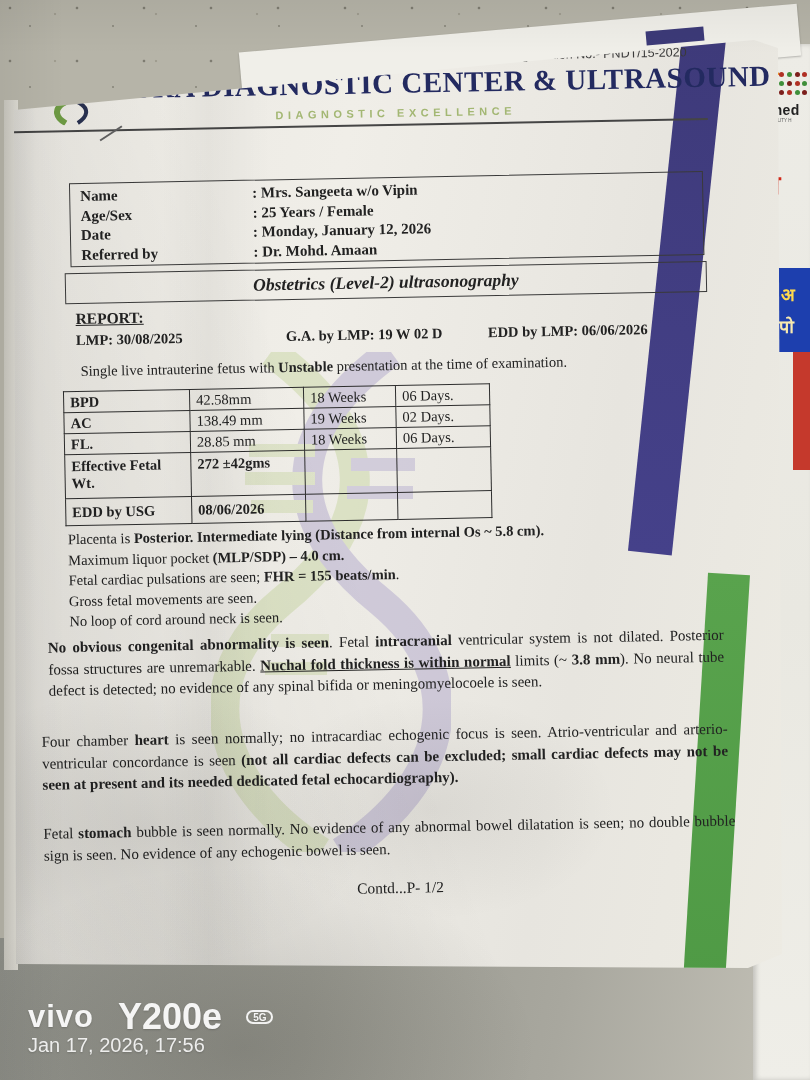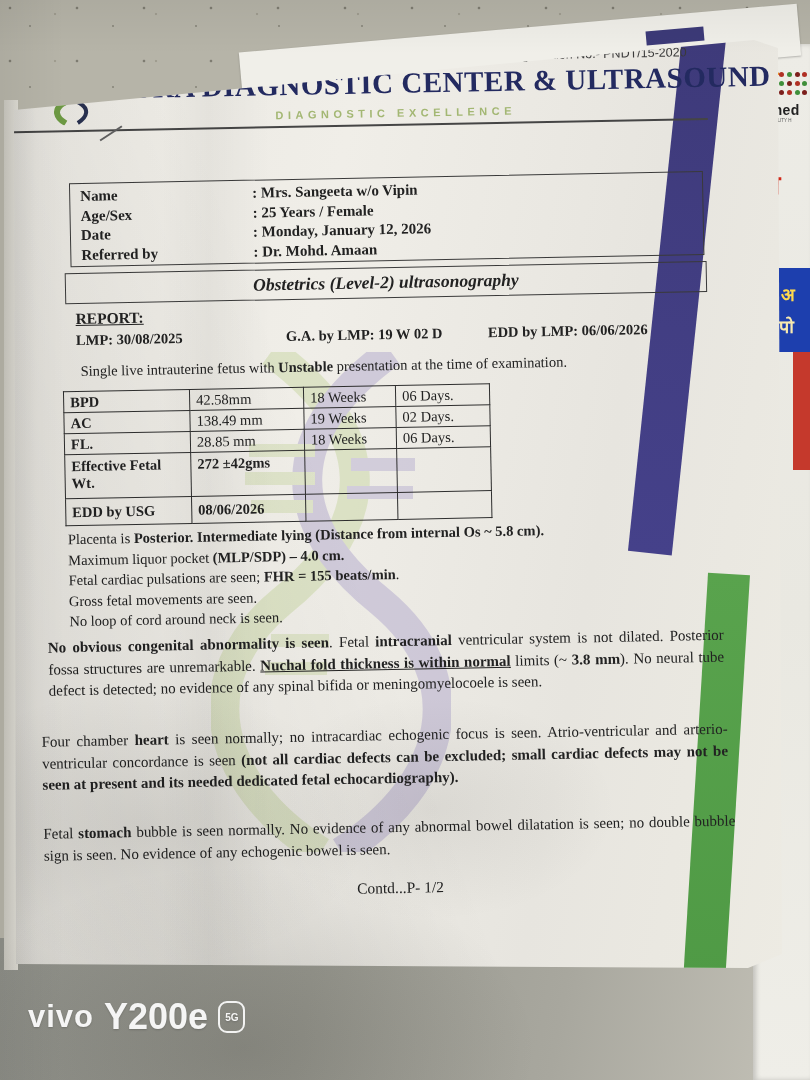--- a/index.html
+++ b/index.html
@@ -127,25 +127,25 @@
   .f-line { white-space:nowrap; }
 
   
   .shade { position:absolute; inset:0; z-index:8; pointer-events:none;
     background:
       radial-gradient(ellipse 420px 260px at 30% 97%, rgba(25,25,22,.15), transparent 70%),
       linear-gradient(90deg, rgba(0,0,0,.05), transparent 8%),
       linear-gradient(180deg, rgba(0,0,0,.05), transparent 5%); }
   .cam { position:absolute; z-index:9; color:rgba(255,255,255,.93);
     font-family:"Liberation Sans",sans-serif; text-shadow:0 1px 2px rgba(0,0,0,.18); }
-  .cam-brandline { left:28px; top:996px; display:flex; align-items:center; gap:10px; }
+  .cam-brandline { left:28px; top:996px; display:flex; align-items:center; gap:24px; }
   .cam-brand { font-size:31px; font-weight:800; letter-spacing:1px; }
   .cam-model { font-size:36px; font-weight:600; }
   .cam-badge { font-size:10px; font-weight:bold; border:2px solid rgba(255,255,255,.9);
-    border-radius:9px; padding:0 5px; line-height:13px; height:32px; display:flex; align-items:center; }
+    border-radius:9px; padding:0 5px; line-height:13px; height:14px; display:flex; align-items:center; }
   .cam-date { left:28px; top:1034px; font-size:20px; font-weight:500; color:rgba(255,255,255,.87); }
 </style>
 </head>
 <body>
 
 <div class="photo">
 
   <div class="floor"></div>
 
   <div class="side-doc">
@@ -300,14 +300,15 @@
     </div>
   </div>
 
   <div class="shade"></div>
 
   <div class="cam cam-brandline">
     <span class="cam-brand">vivo</span>
     <span class="cam-model">Y200e</span>
     <span class="cam-badge">5G</span>
   </div>
+  <div class="cam cam-date">Jan 17, 2026, 17:56</div>
 
 </div>
 
 </body></html>

